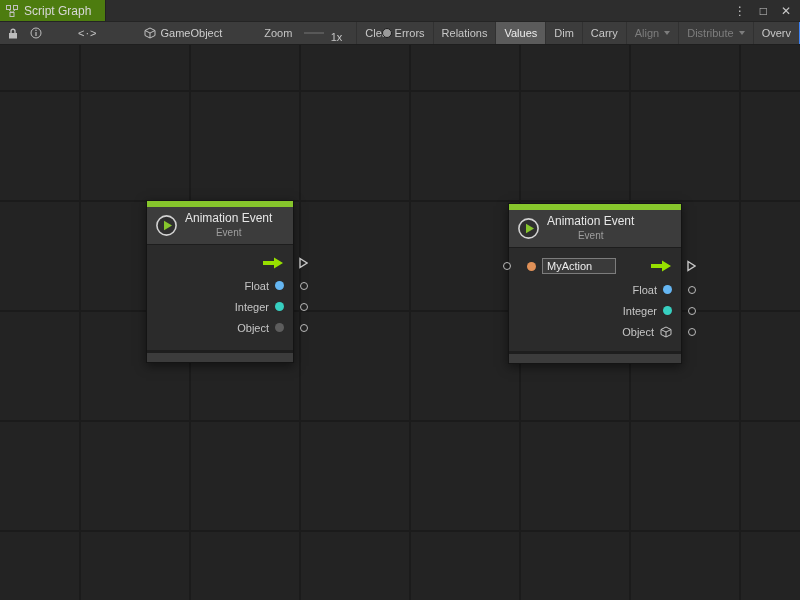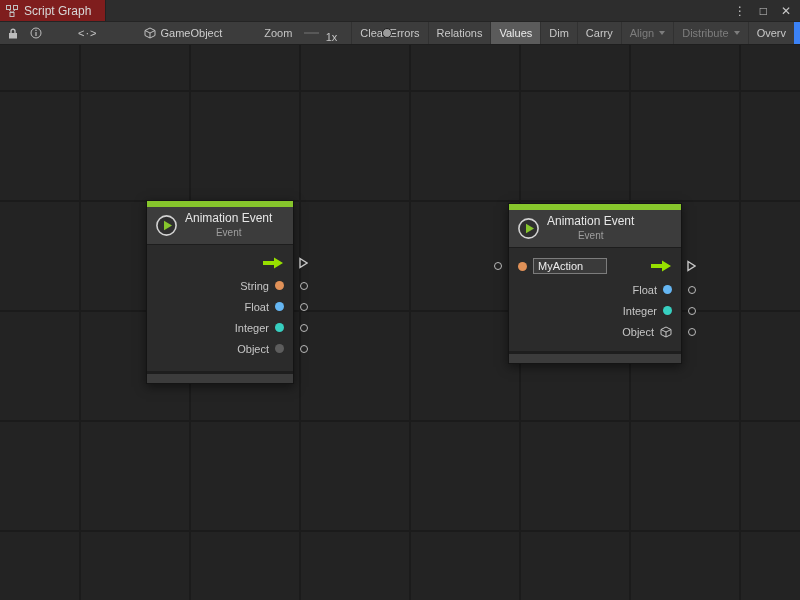--- a/index.html
+++ b/index.html
@@ -10,21 +10,21 @@
   }
   .window{position:relative;width:800px;height:600px;background:#232323;}
 
   
   .titlebar{
     height:21px;background:#2d2d2d;display:flex;align-items:center;
     position:relative;z-index:5;
   }
   .tab{
     height:21px;display:flex;align-items:center;gap:6px;
-    padding:0 14px 0 6px;background:#7f1d1d;color:#d8d8d8;font-size:12px;
+    padding:0 14px 0 6px;background:#4d7c0f;color:#d8d8d8;font-size:12px;
     border-right:1px solid #222;
   }
   .win-controls{
     margin-left:auto;display:flex;align-items:center;gap:14px;
     padding-right:9px;color:#c8c8c8;font-size:12px;line-height:1;
   }
   .win-controls span{cursor:default;}
 
   
   .toolbar{
@@ -44,21 +44,21 @@
   .slider .handle{
     position:absolute;top:2px;left:78px;width:10px;height:10px;border-radius:50%;
     background:#9a9a9a;border:1px solid #1c1c1c;box-sizing:border-box;
   }
   .zoom-val{margin-left:7px;color:#c4c4c4;margin-top:8px;}
   .btn-group{margin-left:14px;display:flex;height:100%;align-items:stretch;}
   .btn{
     display:flex;align-items:center;padding:0 8px;border-left:1px solid #313131;
     color:#c8c8c8;cursor:default;
   }
-  .btn:last-child{border-right:6px solid #3b82f6;}
+  .btn:last-child{border-right:1px solid #3b82f6;}
   .btn.active{background:#5b5b5b;color:#ececec;justify-content:flex-end;}
   .btn.disabled{color:#7d7d7d;}
   .caret{
     width:0;height:0;margin-left:5px;
     border-left:3px solid transparent;border-right:3px solid transparent;
     border-top:4px solid currentColor;
   }
 
   
   .canvas{
@@ -77,21 +77,21 @@
     box-shadow:0 3px 10px rgba(0,0,0,.5);
   }
   .node-accent{height:6px;background:#86c52c;}
   .node-header{
     background:#3c3c3c;display:flex;align-items:center;gap:7px;
     padding:5px 9px 6px 8px;border-bottom:1px solid #1d1d1d;
   }
   .node-title{font-size:12px;color:#e6e6e6;line-height:13px;}
   .node-subtitle{font-size:10px;color:#9f9f9f;line-height:11px;margin-top:2px;text-align:center;}
   .node-body{padding:5px 0 12px;}
-  .node-body.short{padding-bottom:9px;}
+  .node-body.short{padding-bottom:9px;margin-left:9px;}
   .row{
     height:21px;display:flex;align-items:center;justify-content:flex-end;gap:6px;
     padding:0 9px;position:relative;font-size:11px;color:#c6c6c6;
   }
   .row.flow{height:25px;}
   .io-row{
     height:26px;display:flex;align-items:center;gap:6px;padding:0 9px;position:relative;
   }
   .io-row .flow-arrow{margin-left:auto;}
   .dot{width:9px;height:9px;border-radius:50%;flex:0 0 auto;}
@@ -217,25 +217,20 @@
                 <path d="M0 4 H11 V0.5 L20 6 L11 11.5 V8 H0 Z" fill="#97e000"></path>
               </svg>
           </span>
           <span class="port">
             <svg width="9" height="12" viewBox="0 0 9 12">
                 <path d="M1 1.5 L8 6 L1 10.5 Z" fill="none" stroke="#c6c6c6" stroke-width="1.4"></path>
               </svg>
           </span>
         </div>
         <div class="row">
-          <span>String</span>
-          <span class="dot string"></span>
-          <span class="port circ"></span>
-        </div>
-        <div class="row">
           <span>Float</span>
           <span class="dot float"></span>
           <span class="port circ"></span>
         </div>
         <div class="row">
           <span>Integer</span>
           <span class="dot integer"></span>
           <span class="port circ"></span>
         </div>
         <div class="row">

